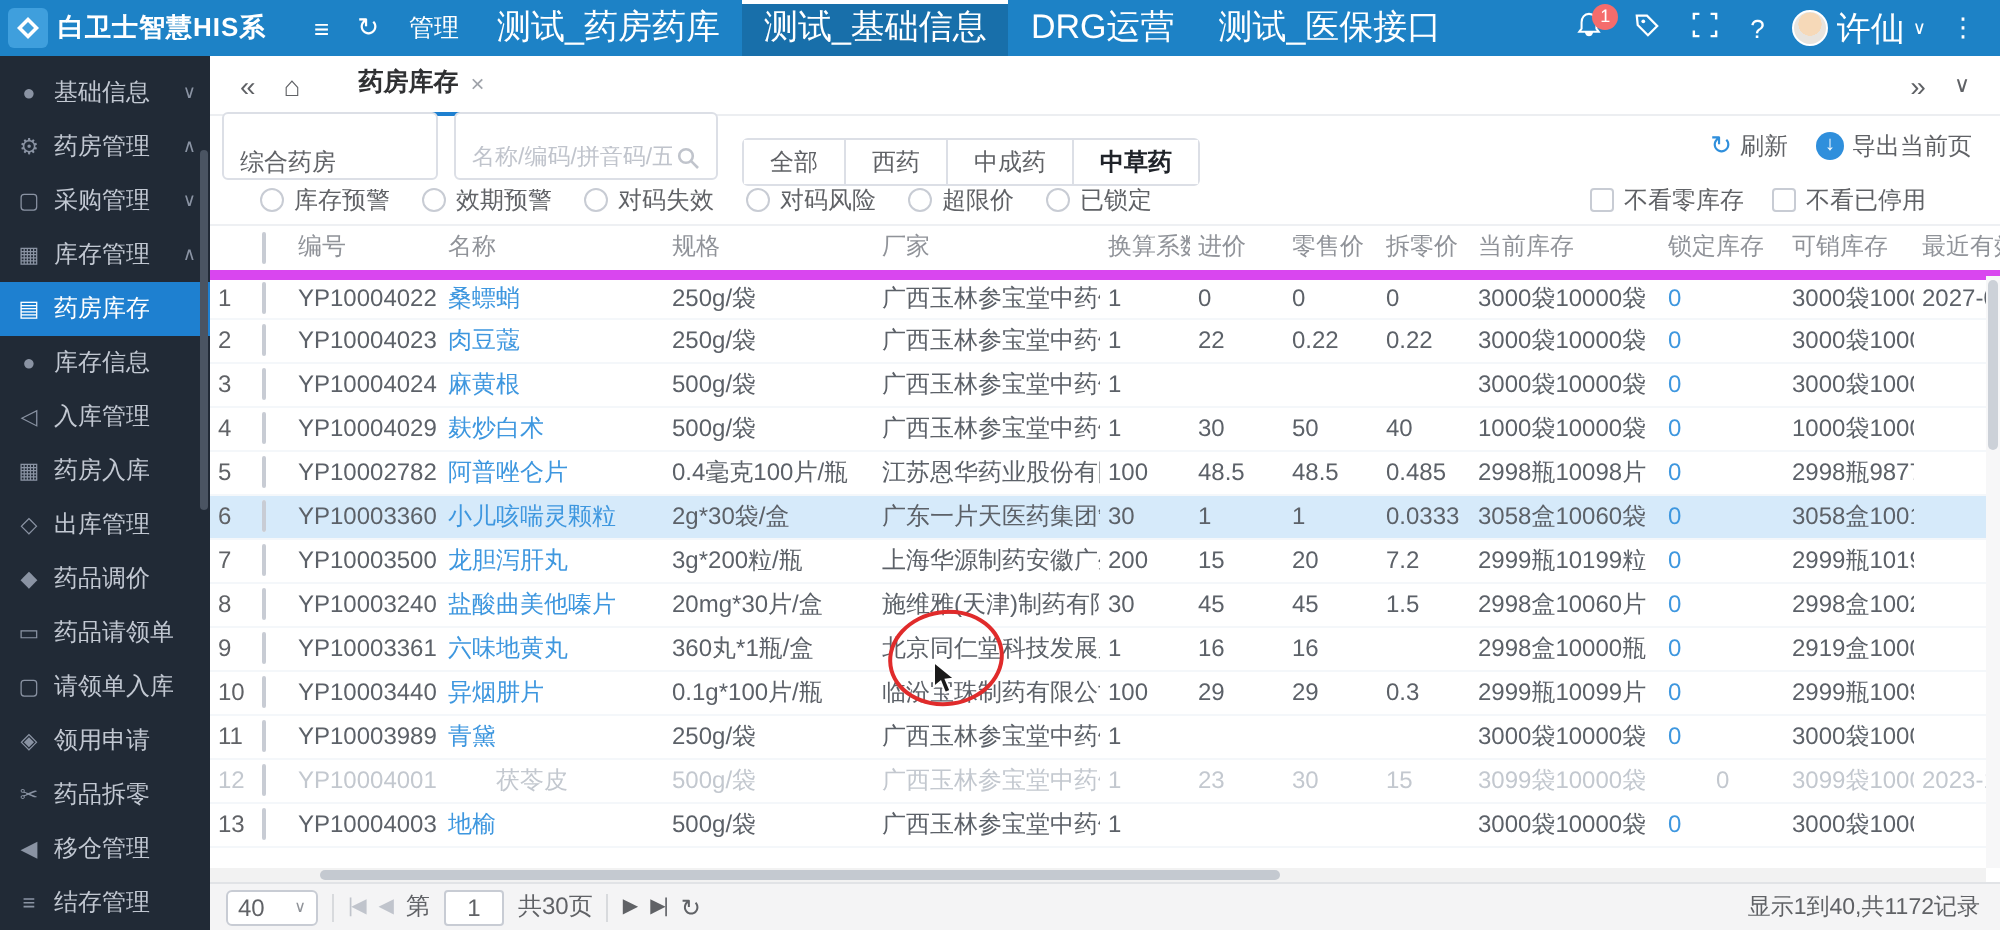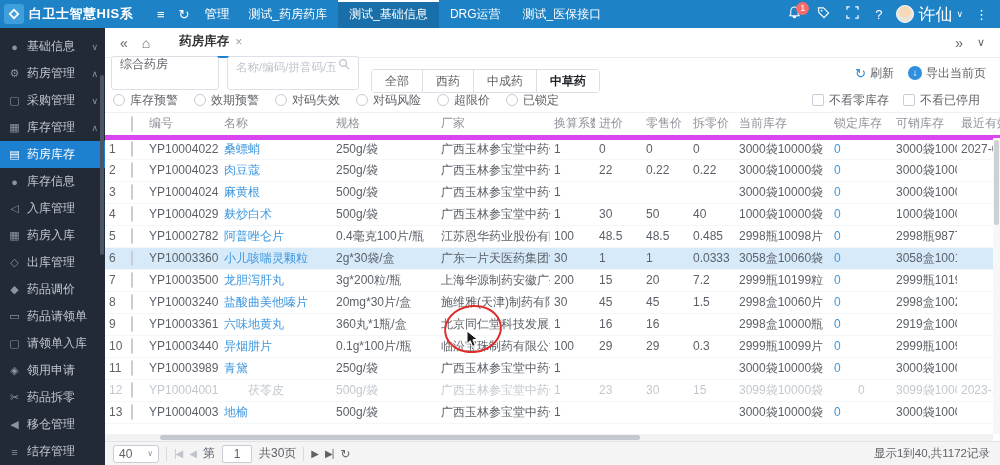--- a/index.html
+++ b/index.html
@@ -8,21 +8,21 @@
   .app { position:relative; width:1000px; height:465px; overflow:hidden; }
 
   
   .topbar { height:28px; background:#1d82c6; display:flex; align-items:center; color:#fff; white-space:nowrap; }
   .logo { display:flex; align-items:center; width:150px; overflow:hidden; flex:none; padding-left:4px; }
   .logo-box { width:20px; height:20px; background:#3f9fdd; border-radius:3px; display:flex; align-items:center; justify-content:center; margin-right:5px; flex:none; }
   .logo-text { font-size:13px; font-weight:bold; letter-spacing:.5px; overflow:hidden; }
   .tb-icon { padding:0 7px; font-size:13px; cursor:pointer; flex:none; }
   .tb-menu { padding:0 8px; font-size:12.5px; cursor:pointer; flex:none; }
   .tb-tabs { display:flex; height:28px; overflow:hidden; }
-  .tb-tab { padding:0 11px; line-height:28px; font-size:12px; cursor:pointer; flex:none; }
+  .tb-tab { padding:0 11px; line-height:28px; font-size:17px; cursor:pointer; flex:none; }
   .tb-tab.active { background:rgba(0,0,0,.14); box-shadow:inset 0 2px 0 #fff; }
   .tb-right { margin-left:auto; display:flex; align-items:center; flex:none; padding-right:4px; }
   .tb-right .tb-icon { padding:0 8px; position:relative; }
   .badge { position:absolute; top:-4px; right:0px; background:#f56c6c; color:#fff; font-size:9px; min-width:13px; height:13px; line-height:13px; border-radius:7px; text-align:center; padding:0 2px; }
   .avatar { width:18px; height:18px; border-radius:50%; background:radial-gradient(circle at 50% 38%, #f6d9b8 0 45%, #e8e4de 46% 100%); border:1px solid #fff; margin:0 4px 0 6px; flex:none; }
   .username { font-size:17px; }
 
   
   .body { display:flex; height:437px; }
   .sidebar { width:105px; background:#212a36; color:#c2c8d2; flex:none; padding-top:5px; position:relative; }
@@ -38,37 +38,37 @@
 
   
   .tabstrip { height:30px; display:flex; align-items:center; border-bottom:1px solid #eceef1; padding:0 8px; }
   .ts-ico { color:#606266; font-size:14px; padding:0 7px; cursor:pointer; }
   .page-tab { display:flex; align-items:center; height:30px; padding:0 12px; border-bottom:2px solid #1e80d0; color:#303133; font-weight:bold; font-size:12.5px; cursor:pointer; margin-left:10px; }
   .page-tab .close { font-weight:normal; color:#a0a4ab; margin-left:6px; font-size:12px; }
   .ts-right { margin-left:auto; display:flex; align-items:center; }
 
   
   .toolbar { height:30px; display:flex; align-items:center; padding:0 6px; gap:8px; }
-  .sel, .search { height:23px; border:1px solid #dcdfe6; border-radius:3px; background:#fff; display:flex; align-items:flex-end; padding:16px 8px; }
+  .sel, .search { height:23px; border:1px solid #dcdfe6; border-radius:3px; background:#fff; display:flex; align-items:flex-start; padding:16px 8px; }
   .sel { width:108px; color:#606266; }
   .search { width:132px; position:relative; }
   .search input { border:none; outline:none; width:100%; font-size:11.5px; color:#606266; font-family:inherit; }
   .search input::placeholder { color:#c0c4cc; }
   .mag { flex:none; margin-left:2px; }
   .seg { display:flex; border:1px solid #dcdfe6; border-radius:3px; height:24px; margin-left:4px;margin-top:15px; }
   .seg-btn { padding:0 13px; line-height:22px; color:#606266; border-right:1px solid #dcdfe6; cursor:pointer; background:#fff; font-size:12px; }
   .seg-btn:last-child { border-right:none; }
   .seg-btn.active { font-weight:bold; color:#1f2329; }
   .tool-right { margin-left:auto; display:flex; align-items:center; gap:14px; padding-right:8px; }
   .tool-link { display:flex; align-items:center; gap:4px; cursor:pointer; color:#606266; }
   .blue-ico { color:#2f8fdc; font-size:13px; }
   .exp-ico { width:14px; height:14px; border-radius:50%; background:#2f8fdc; color:#fff; font-size:10px; line-height:14px; text-align:center; }
 
   
-  .filters { height:24px; display:flex; align-items:center; padding:0 8px; gap:16px; }
+  .filters { height:24px; display:flex; align-items:center; padding:0 25px; gap:16px; }
   .radio-item, .check-item { display:flex; align-items:center; gap:5px; cursor:pointer; color:#606266; }
   .radio { width:12px; height:12px; border:1px solid #c8ccd4; border-radius:50%; background:#fff; flex:none; }
   .checkbox { width:12px; height:12px; border:1px solid #c8ccd4; border-radius:2px; background:#fff; flex:none; }
   .filters-right { margin-left:auto; display:flex; gap:14px; padding-right:12px; }
 
   
   .grid { flex:1; position:relative; overflow:hidden; border-top:1px solid #eef0f3; }
   table { border-collapse:collapse; table-layout:fixed; width:952px; }
   th { height:24px; font-weight:normal; color:#909399; text-align:left; padding:0 4px; border-bottom:5px solid #d946ef; white-space:nowrap; overflow:hidden; font-size:12px; }
   td { height:22px; padding:0 4px; color:#5c6168; white-space:nowrap; overflow:hidden; border-bottom:1px solid #f4f7fa; font-size:12px; }

